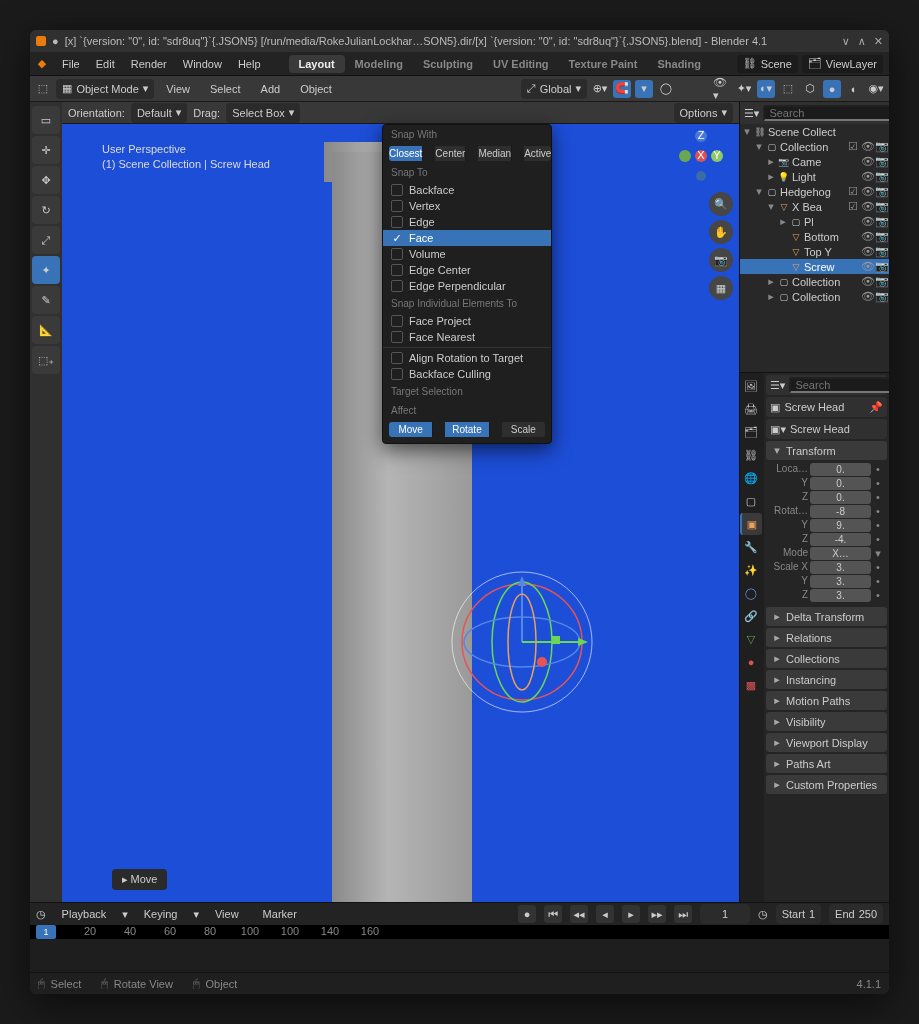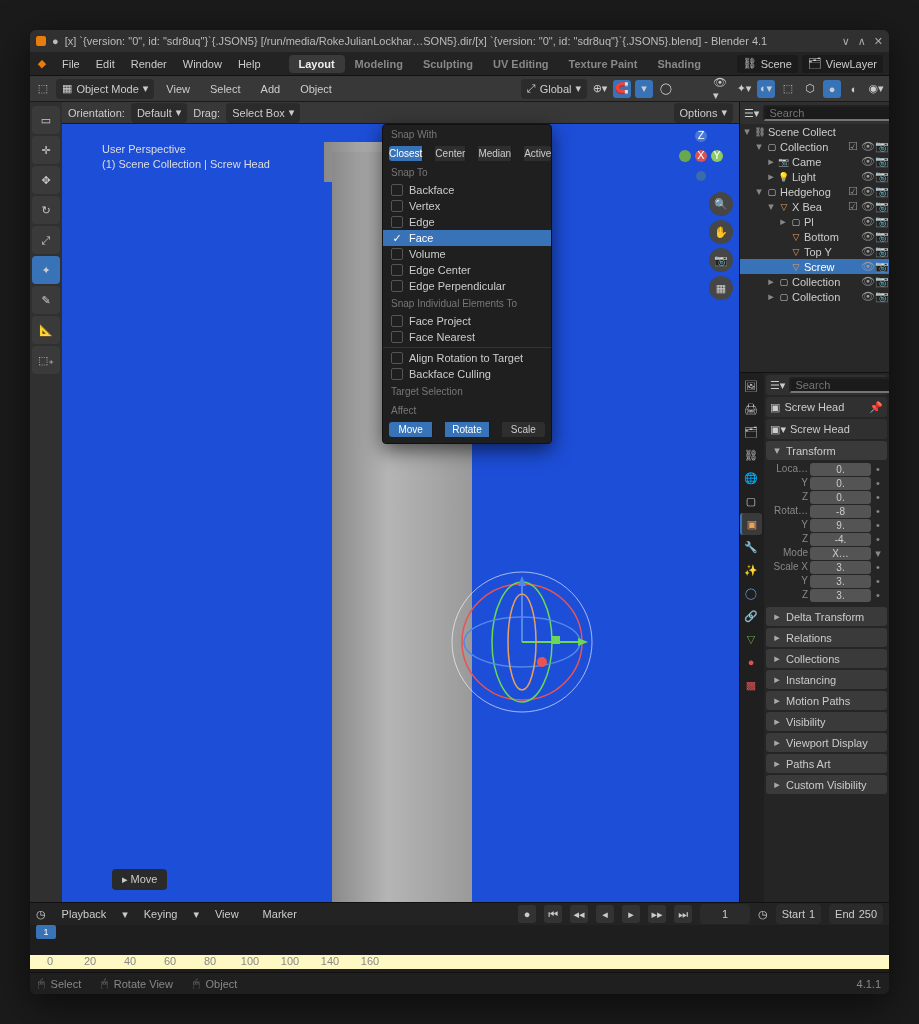--- a/index.html
+++ b/index.html
@@ -81,21 +81,21 @@
   .popover .opt-row .check { width:12px; height:12px; border:1px solid #555; border-radius:2px; display:inline-flex;align-items:center;justify-content:center;}
   .popover .opt-row .check.on { background:#3873b8; border-color:#3873b8;}
   .popover .btn-row { display:flex; gap:4px; padding:3px 6px;}
   .popover .btn { flex:1; background:#3a3a3a; text-align:center; padding:3px 0; border-radius:3px;}
   .popover hr { border:none; border-top:1px solid #333; margin:2px 0;}
   
   .timeline { height:70px; background:#232323; border-top:1px solid #111; display:flex; flex-direction:column;}
   .tl-top { height:22px; display:flex; align-items:center; padding:0 6px; gap:8px;}
   .tl-btn { width:18px; height:18px; display:flex;align-items:center;justify-content:center; background:#333; border-radius:3px;}
   .tl-track { flex:1; position:relative; background:#1e1e1e;}
-  .tl-ruler { height:14px; background:#fef9c3; display:flex; font-size:9px; color:#888;margin-top:30px;}
+  .tl-ruler { height:14px; background:#000000; display:flex; font-size:9px; color:#888;}
   .tl-ruler span { width:40px; text-align:center;}
   .tl-cursor { position:absolute; left:6px; top:0; width:20px; height:14px; background:#3873b8; border-radius:2px; color:#fff; text-align:center; font-size:9px; line-height:14px;}
   
   .statusbar { height:22px; background:#1f1f1f; display:flex; align-items:center; padding:0 8px; gap:20px; color:#888; font-size:10px; border-top:1px solid #111;}
   .statusbar .seg { display:flex; align-items:center; gap:6px;}
   .statusbar .right { margin-left:auto;}
   
   .pillar { position:absolute; left:270px; top:50px; width:140px; height:760px; background:linear-gradient(90deg,#8a8a8a,#b5b5b5 40%,#9a9a9a); }
   .pillar-top { position:absolute; left:262px; top:40px; width:156px; height:40px; background:linear-gradient(90deg,#888,#bbb 40%,#9a9a9a); }
   svg.gizmo { position:absolute; left:360px; top:440px; width:200px; height:200px; }
@@ -537,21 +537,21 @@
               <div class="panel-h" style="margin-bottom: 2px;">
                 <span class="tri">▸</span>
                 <span>Viewport Display</span>
               </div>
               <div class="panel-h" style="margin-bottom: 2px;">
                 <span class="tri">▸</span>
                 <span>Paths Art</span>
               </div>
               <div class="panel-h" style="margin-bottom: 2px;">
                 <span class="tri">▸</span>
-                <span>Custom Visibility</span>
+                <span>Custom Properties</span>
               </div>
             </div>
         </div>
       </div>
     </div>
   </div>
 
   <div class="timeline">
     <div class="tl-top">
       <span>◷</span>

